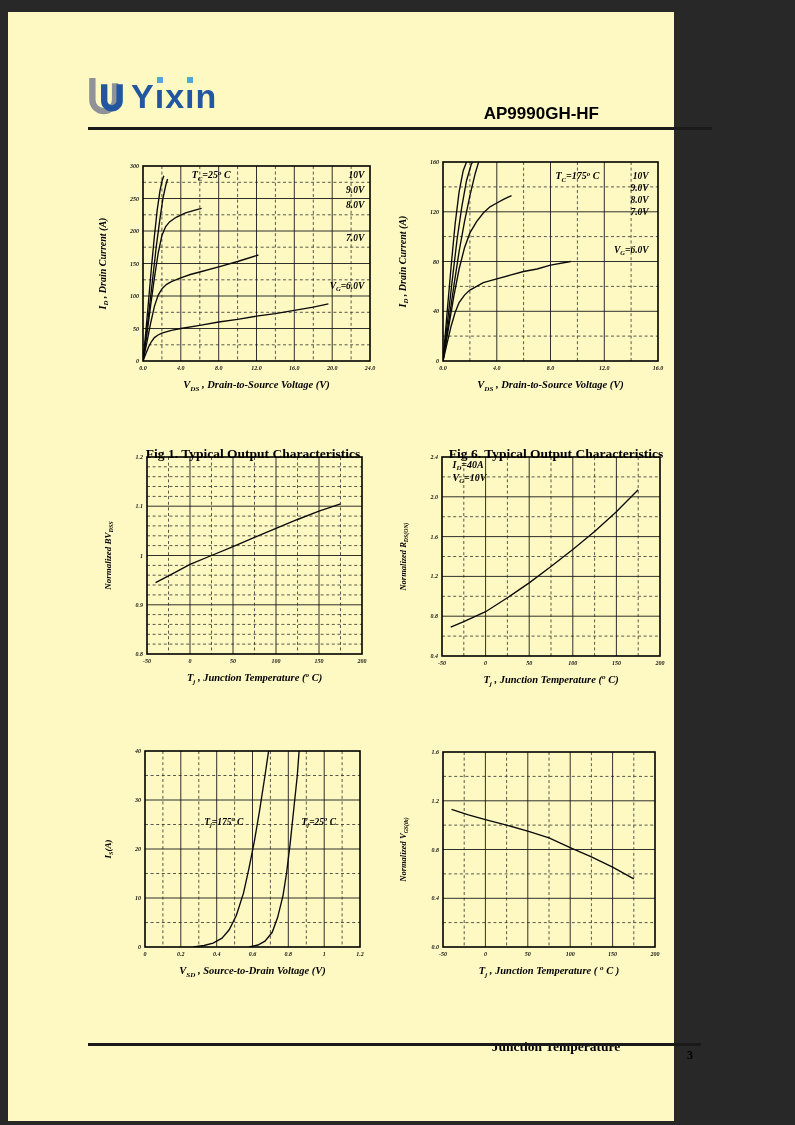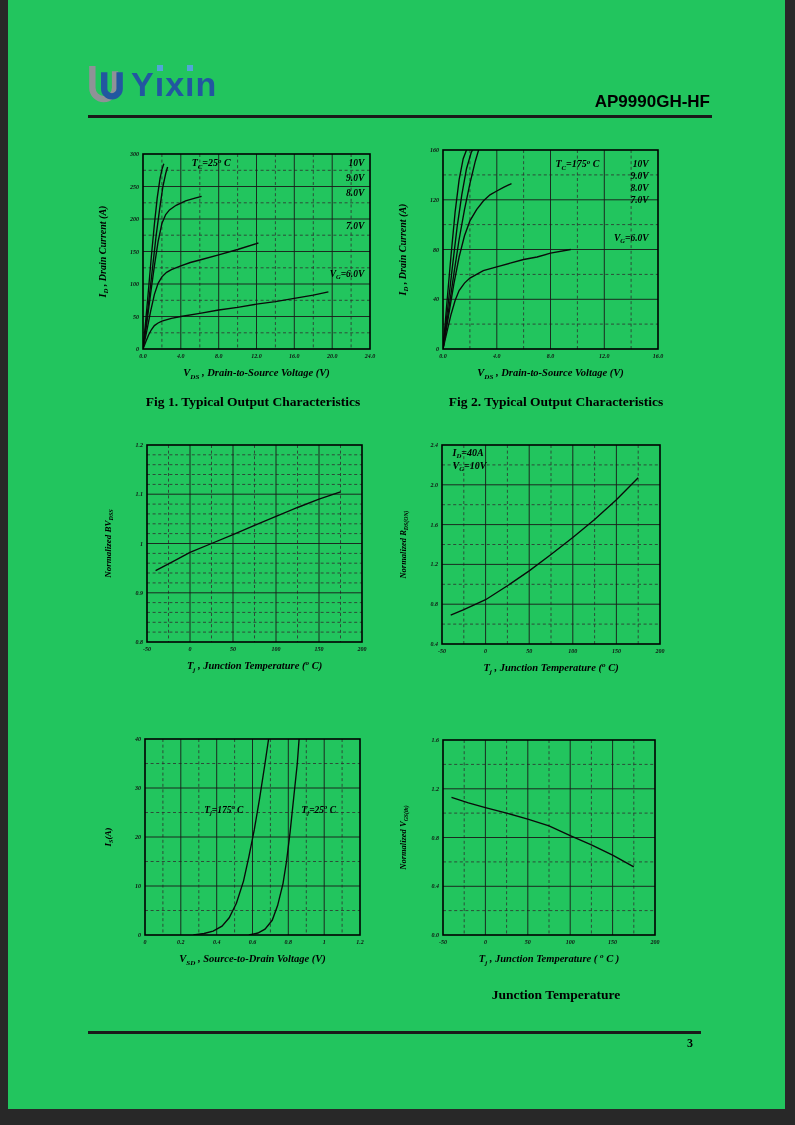--- a/index.html
+++ b/index.html
@@ -1,29 +1,29 @@
 <!DOCTYPE html>
 <html><head>
 <meta charset="utf-8">
 <style>
   html,body{margin:0;padding:0;width:795px;height:1125px;background:#282828;overflow:hidden;}
-  #page{position:absolute;left:8px;top:0;width:777px;height:1109px;background:#22c55e;}
+  #page{position:absolute;left:8px;top:12px;width:666px;height:1109px;background:#fef9c3;}
   #brand{position:absolute;left:78px;top:62px;display:flex;align-items:flex-start;}
   #brand-text{font-family:"Liberation Sans",sans-serif;font-weight:bold;font-size:34px;line-height:44px;letter-spacing:1px;margin-left:5px;}
   .iwrap{display:inline-block;position:relative;}
   .idot{position:absolute;top:3px;left:2px;width:6px;height:6px;}
   #product-title{position:absolute;top:92px;right:75px;font-family:"Liberation Sans",sans-serif;font-weight:bold;font-size:17px;color:#000;text-align:center;}
   .rule{position:absolute;background:#1a1a1a;}
   #header-rule{left:80px;top:115px;width:624px;height:3px;}
   #footer-rule{left:80px;top:1031px;width:613px;height:2.5px;}
   #page-number{position:absolute;left:672px;top:1036px;width:20px;text-align:center;font:bold 12px "Liberation Serif",serif;color:#000;}
   #charts svg{position:absolute;}
   .tick{font-family:"Liberation Serif",serif;font-weight:bold;font-style:italic;font-size:6px;fill:#111;}
   .axlabel{font-family:"Liberation Serif",serif;font-weight:bold;font-style:italic;fill:#000;}
-  .caption{position:absolute;width:360px;text-align:center;font:bold 13.5px "Liberation Serif",serif;color:#000;line-height:20px;}
+  .caption{position:absolute;width:360px;text-align:center;font:bold 13.5px "Liberation Serif",serif;color:#000;line-height:20px;margin-top:40px;}
   .caption sub{font-size:0.62em;}
 </style>
 </head>
 <body>
 
 <div id="page">
 
   <div id="brand">
     <svg width="40" height="46" viewBox="0 0 44 46">
       <path d="M7 2 V26 A12.5 12.5 0 0 0 32 26 V8" fill="none" stroke="#8f9297" stroke-width="7"></path>
@@ -312,21 +312,21 @@
         <text x="44" y="10.0" text-anchor="end" class="tick">1.6</text>
         <text x="154" y="230" text-anchor="middle" class="axlabel" font-size="10.5"><tspan dy="0.00">T</tspan><tspan dy="2.52" font-size="7.1">j</tspan><tspan dy="-2.52"> , Junction Temperature ( </tspan><tspan dy="-3.99" font-size="7.1">o</tspan><tspan dy="3.99"> C )</tspan></text>
         <text x="11" y="105.5" text-anchor="middle" class="axlabel" font-size="8.5" transform="rotate(-90 11 105.5)"><tspan dy="0.00">Normalized V</tspan><tspan dy="2.04" font-size="5.8">GS(th)</tspan></text>
       </svg>
     </div>
 
   <div class="caption" style="left:65px;top:392px;">
     <div><span>Fig 1. Typical Output Characteristics</span></div>
   </div>
   <div class="caption" style="left:368px;top:392px;">
-    <div><span>Fig 2. Typical Output Characteristics</span></div>
+    <div><span>Fig 6. Typical Output Characteristics</span></div>
   </div>
   <div class="caption" style="left:63px;top:690px;">
   </div>
   <div class="caption" style="left:60px;top:985px;">
   </div>
   <div class="caption" style="left:368px;top:985px;">
     <div><span>Junction Temperature</span></div>
   </div>
 
   <div id="footer-rule" class="rule"></div>

